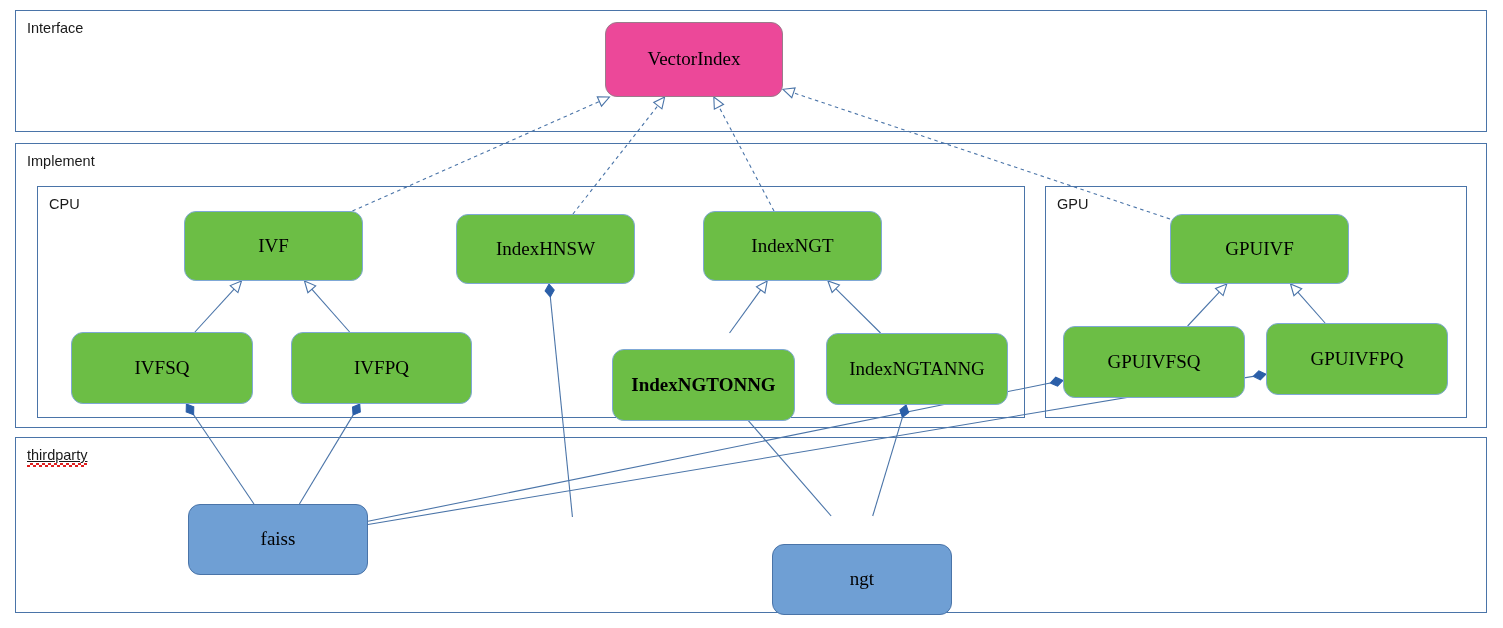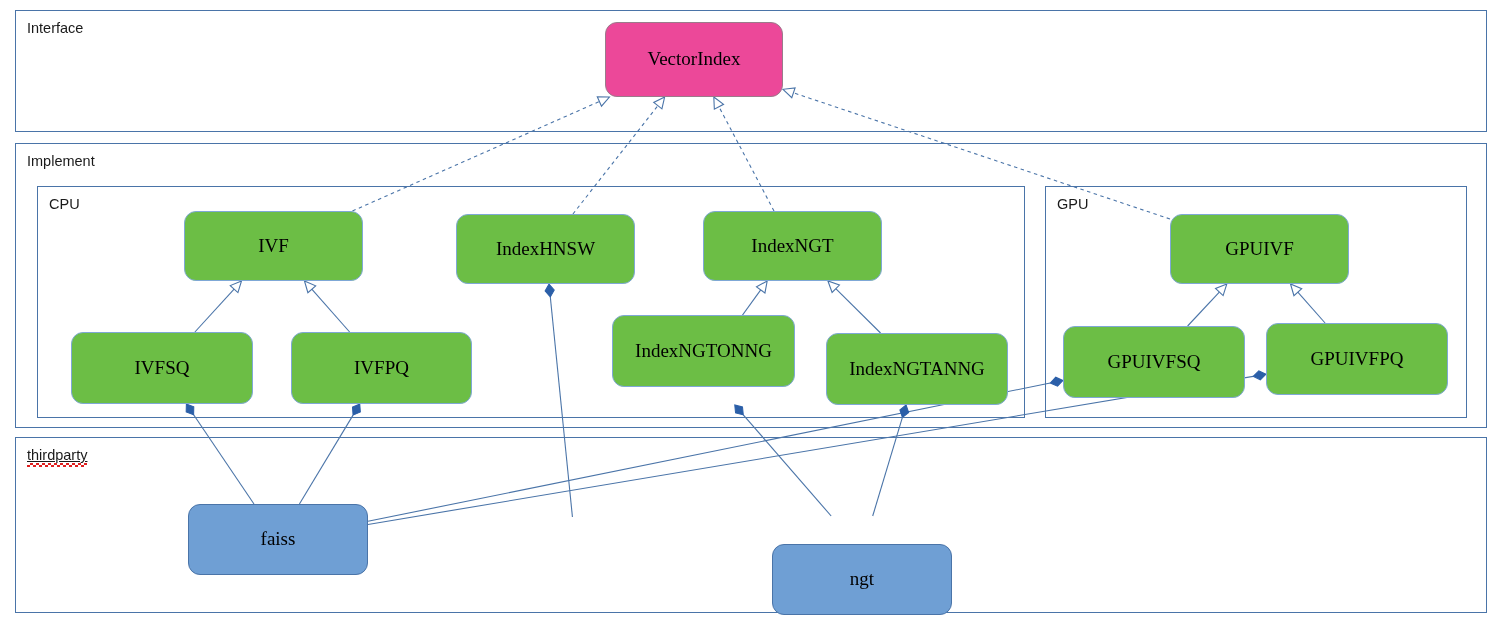--- a/index.html
+++ b/index.html
@@ -134,21 +134,21 @@
     </div>
     <div class="node green" style="left: 703px; top: 211px; width: 179px; height: 70px;">
       <span>IndexNGT</span>
     </div>
     <div class="node green" style="left: 71px; top: 332px; width: 182px; height: 72px;">
       <span>IVFSQ</span>
     </div>
     <div class="node green" style="left: 291px; top: 332px; width: 181px; height: 72px;">
       <span>IVFPQ</span>
     </div>
-    <div class="node green" style="left: 612px; top: 315px; width: 183px; height: 72px;">
+    <div class="node green" style="left: 612px; top: 349px; width: 183px; height: 72px; font-weight: bold;">
       <span>IndexNGTONNG</span>
     </div>
     <div class="node green" style="left: 826px; top: 333px; width: 182px; height: 72px;">
       <span>IndexNGTANNG</span>
     </div>
     <div class="node green" style="left: 1170px; top: 214px; width: 179px; height: 70px;">
       <span>GPUIVF</span>
     </div>
     <div class="node green" style="left: 1063px; top: 326px; width: 182px; height: 72px;">
       <span>GPUIVFSQ</span>

